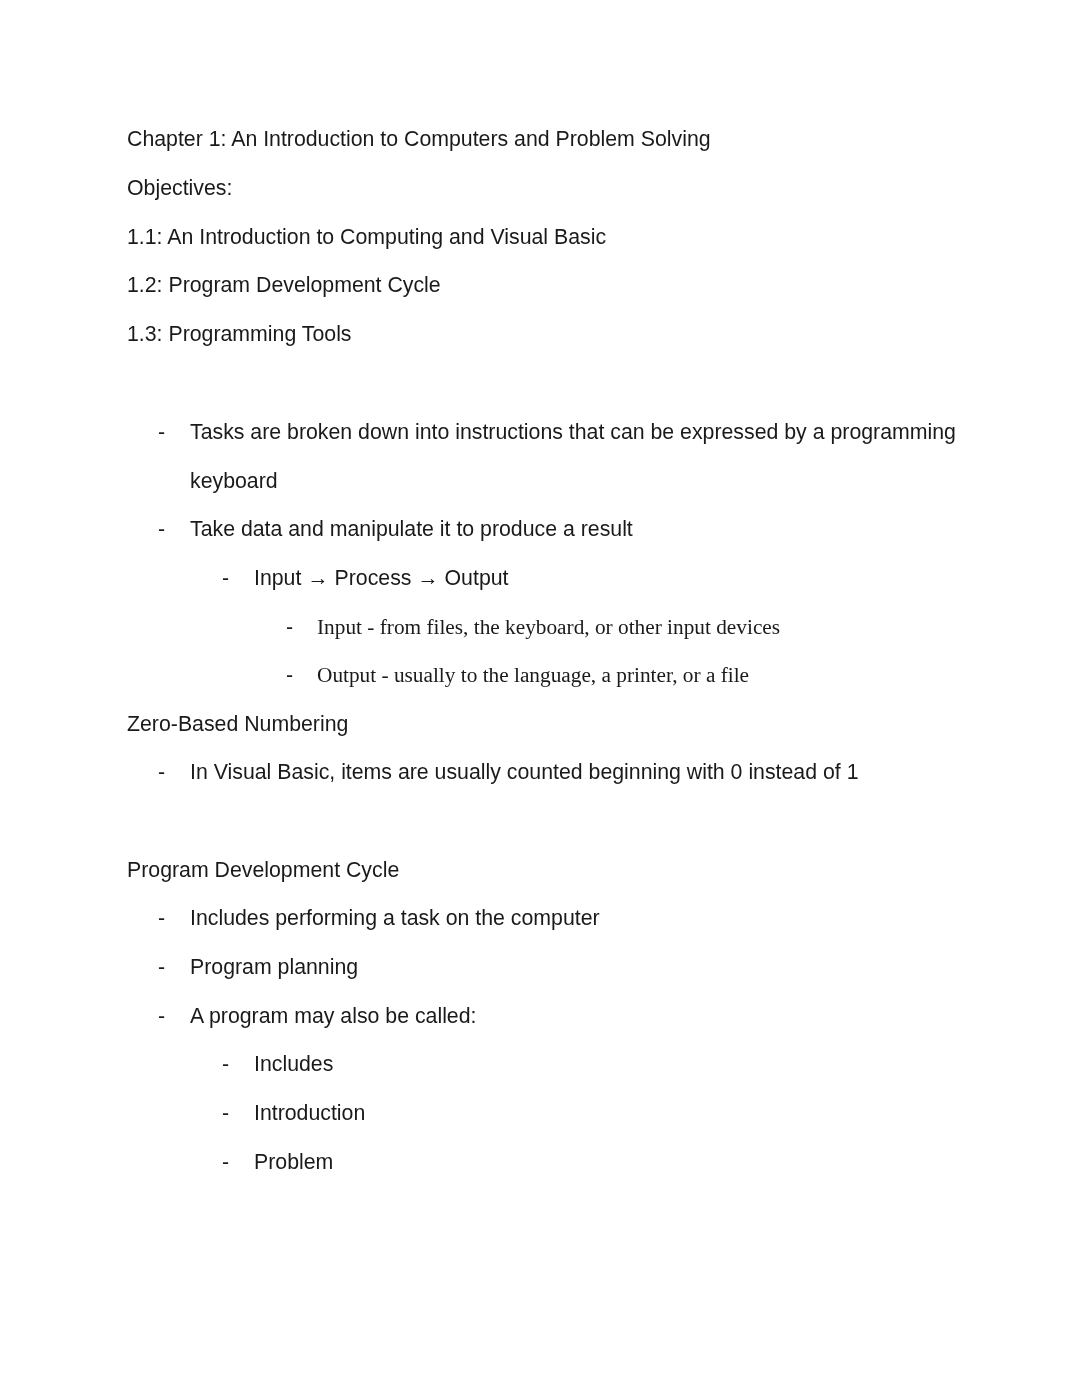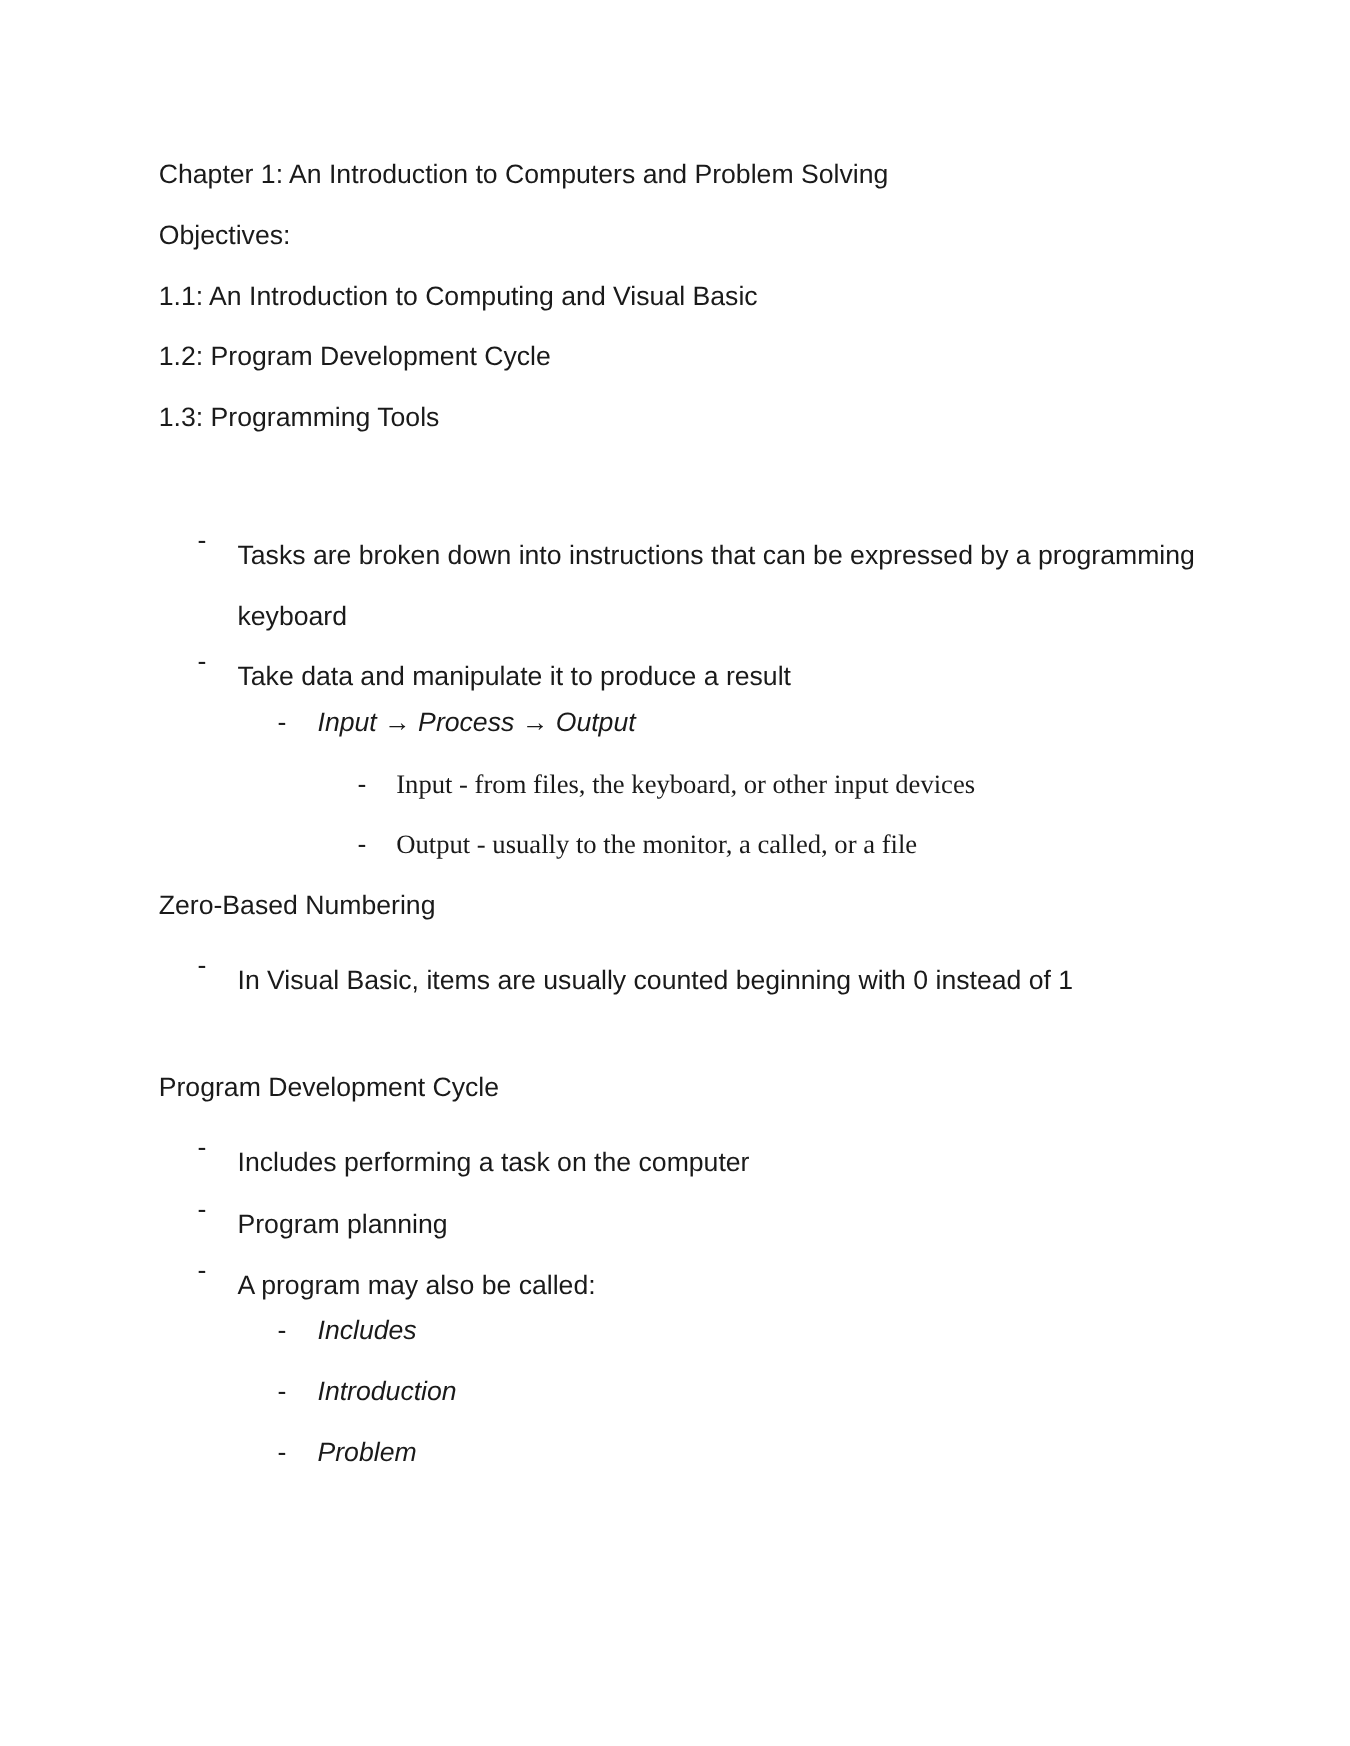--- a/index.html
+++ b/index.html
@@ -34,23 +34,23 @@
     .line .text {
       position: absolute;
       top: 0;
     }
     .line .dash {
       position: absolute;
       top: 0;
     }
     .lvl0 .text { left: 127px; }
     .lvl1 .dash { left: 158px; }
-    .lvl1 .text { left: 190px; margin-top: 12px; }
+    .lvl1 .text { left: 190px; }
     .lvl2 .dash { left: 222px; }
-    .lvl2 .text { left: 254px; font-style: italic; }
+    .lvl2 .text { left: 254px; }
     .lvl3 .dash { left: 286px; }
     .lvl3 .text { left: 317px; font-family: Liberation Serif, serif; }
   </style>
 </head>
 <body>
 
 <div class="page">
 
   <div class="line lvl0" style="top:124px;">
     <span class="text">Chapter 1: An Introduction to Computers and Problem Solving</span>
@@ -91,21 +91,21 @@
     <span class="text">Input → Process → Output</span>
   </div>
 
   <div class="line lvl3" style="top:612px;">
     <span class="dash">-</span>
     <span class="text">Input - from files, the keyboard, or other input devices</span>
   </div>
 
   <div class="line lvl3" style="top:660px;">
     <span class="dash">-</span>
-    <span class="text">Output - usually to the monitor, a called, or a file</span>
+    <span class="text">Output - usually to the language, a printer, or a file</span>
   </div>
 
   <div class="line lvl0" style="top:709px;">
     <span class="text">Zero-Based Numbering</span>
   </div>
 
   <div class="line lvl1" style="top:757px;">
     <span class="dash">-</span>
     <span class="text">In Visual Basic, items are usually counted beginning with 0 instead of 1</span>
   </div>

